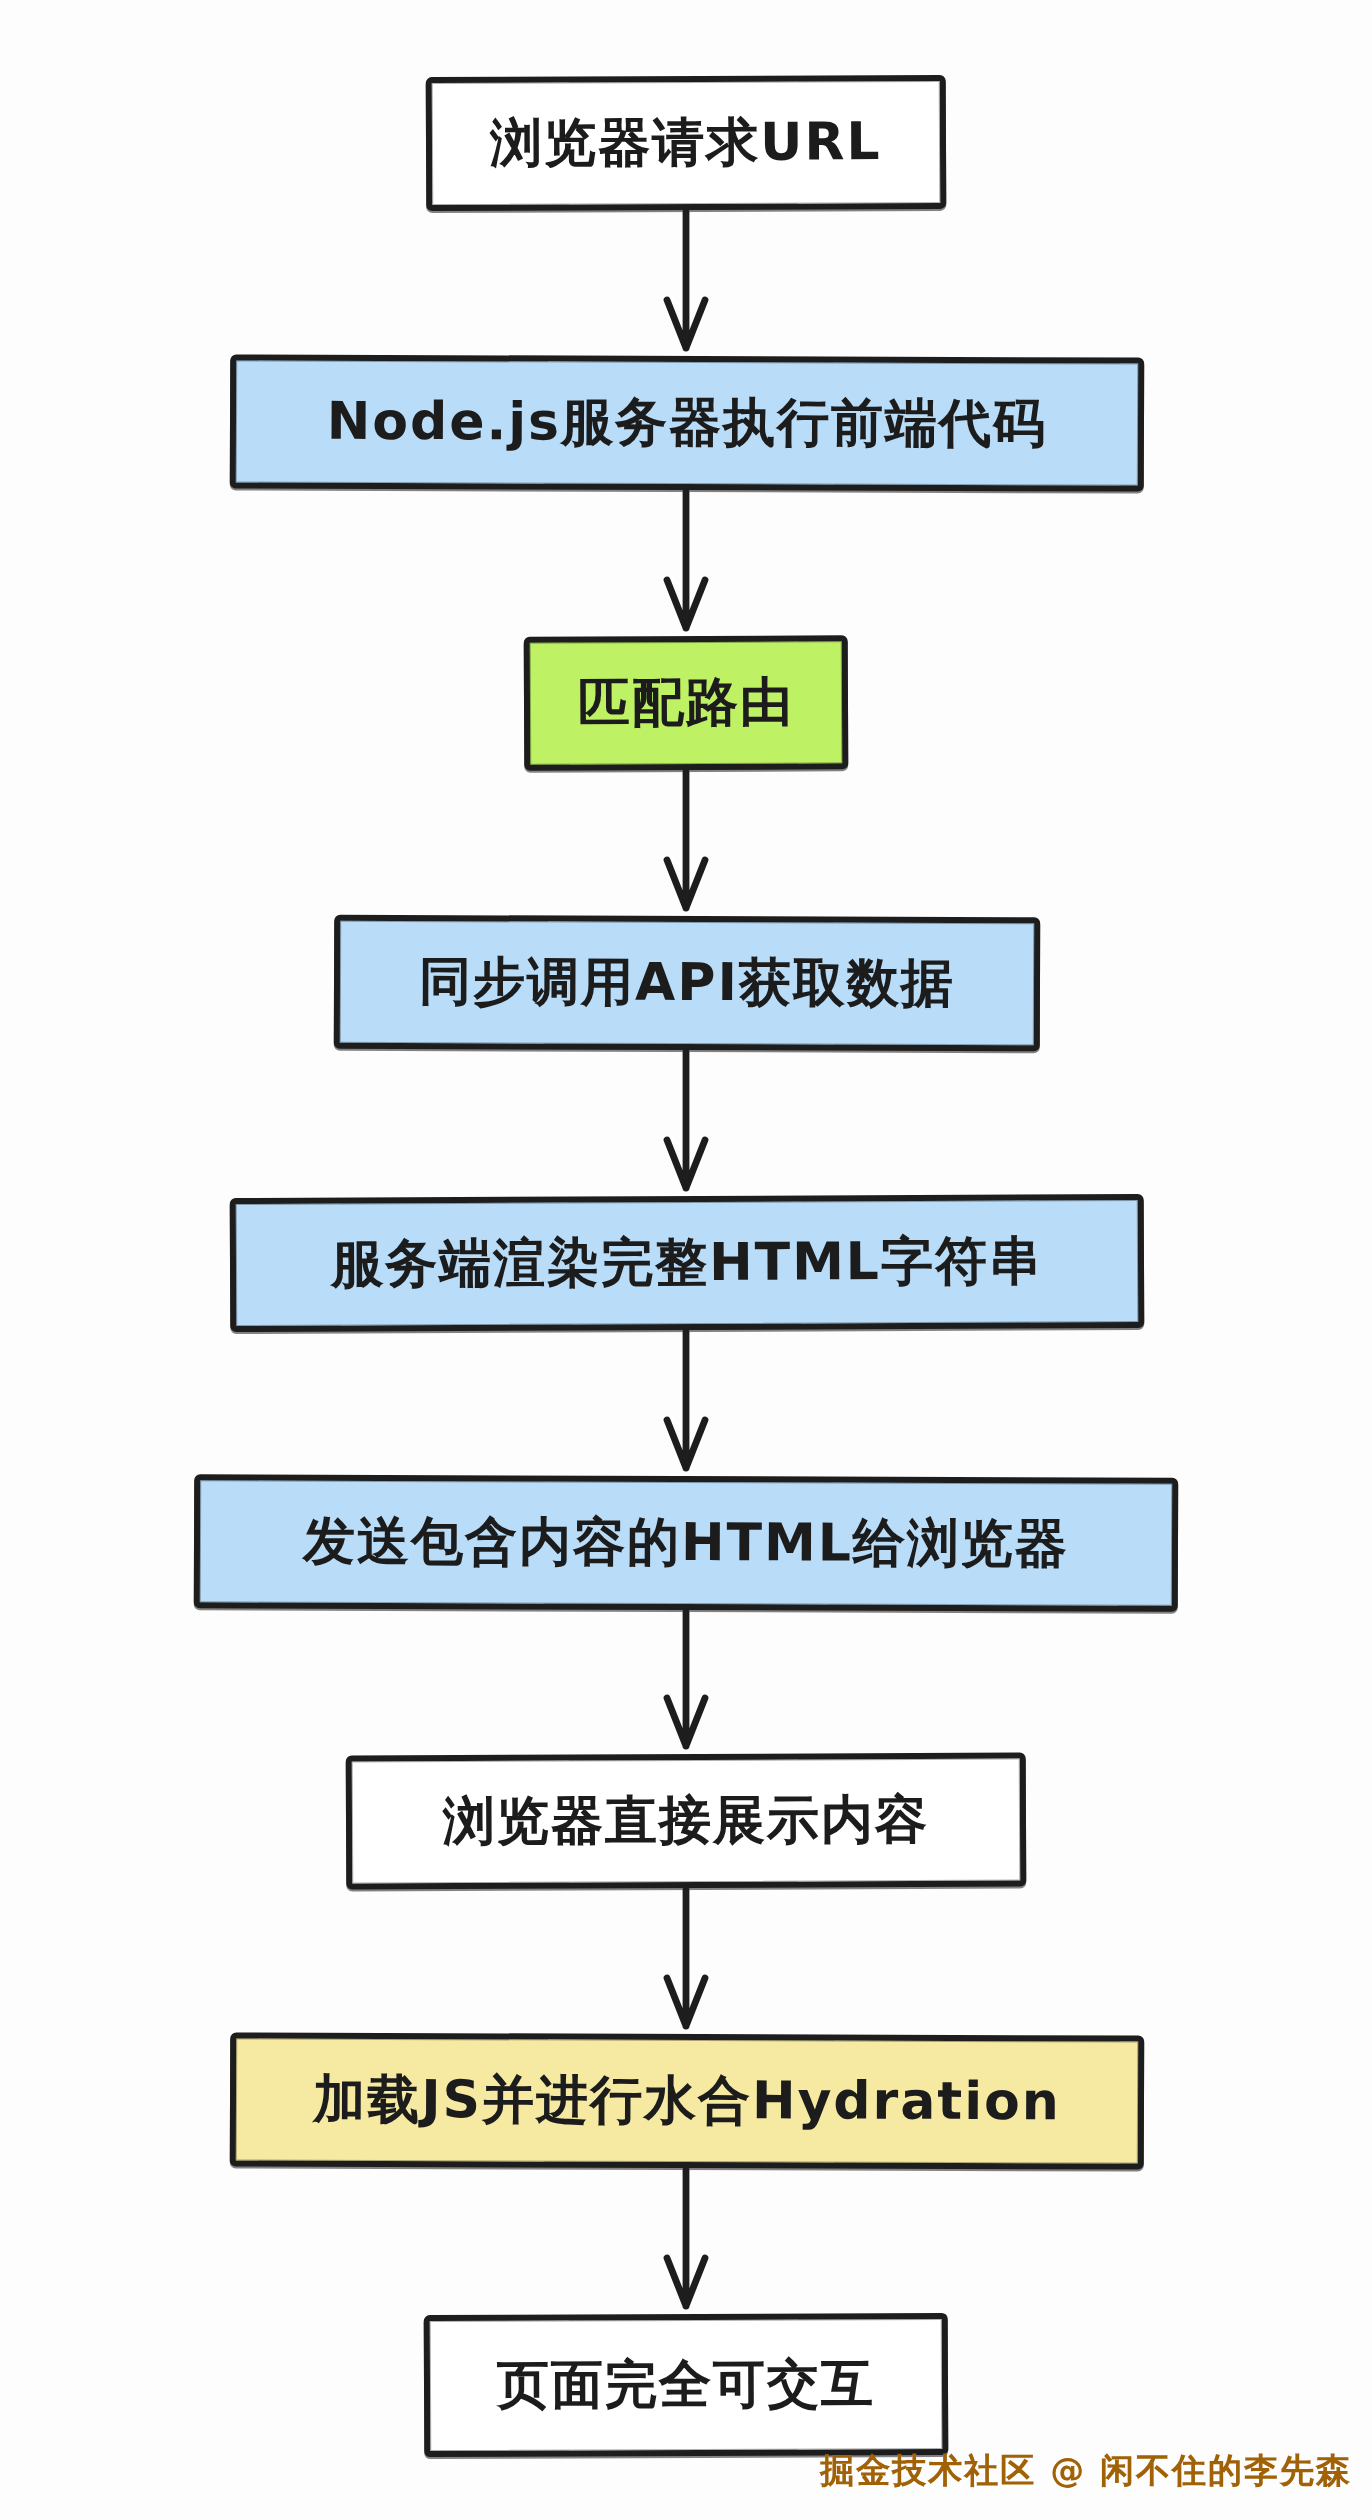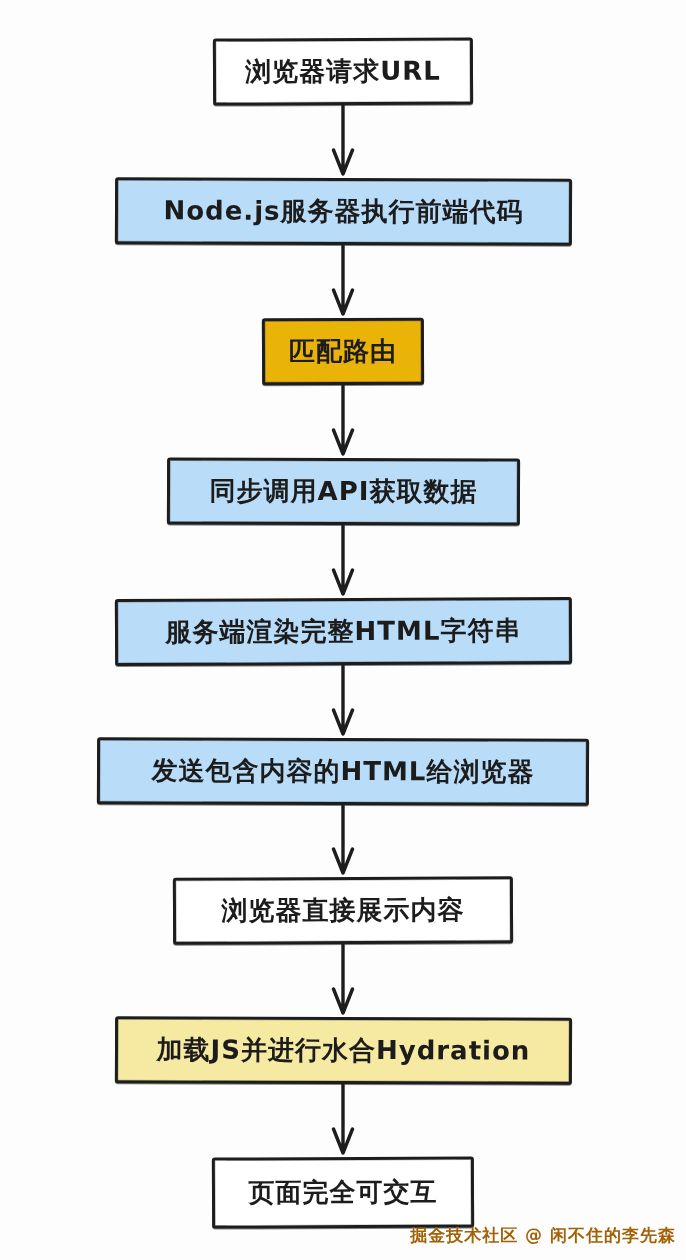--- a/index.html
+++ b/index.html
@@ -78,21 +78,21 @@
     <svg class="arrow" width="26" height="73" viewBox="0 0 26 73">
       <path d="M13 1 L13 66 M3.5 45 L13 69 M22.5 45 L13 69"></path>
     </svg>
 
     <div class="node" style="width: 457px; background: rgb(185, 220, 248);">Node.js服务器执行前端代码</div>
 
     <svg class="arrow" width="26" height="73" viewBox="0 0 26 73">
       <path d="M13 1 L13 66 M3.5 45 L13 69 M22.5 45 L13 69"></path>
     </svg>
 
-    <div class="node" style="width: 162px; background: #eab308;">匹配路由</div>
+    <div class="node" style="width: 162px; background: #bef264;">匹配路由</div>
 
     <svg class="arrow" width="26" height="73" viewBox="0 0 26 73">
       <path d="M13 1 L13 66 M3.5 45 L13 69 M22.5 45 L13 69"></path>
     </svg>
 
     <div class="node" style="width: 353px; background: rgb(185, 220, 248);">同步调用API获取数据</div>
 
     <svg class="arrow" width="26" height="73" viewBox="0 0 26 73">
       <path d="M13 1 L13 66 M3.5 45 L13 69 M22.5 45 L13 69"></path>
     </svg>

